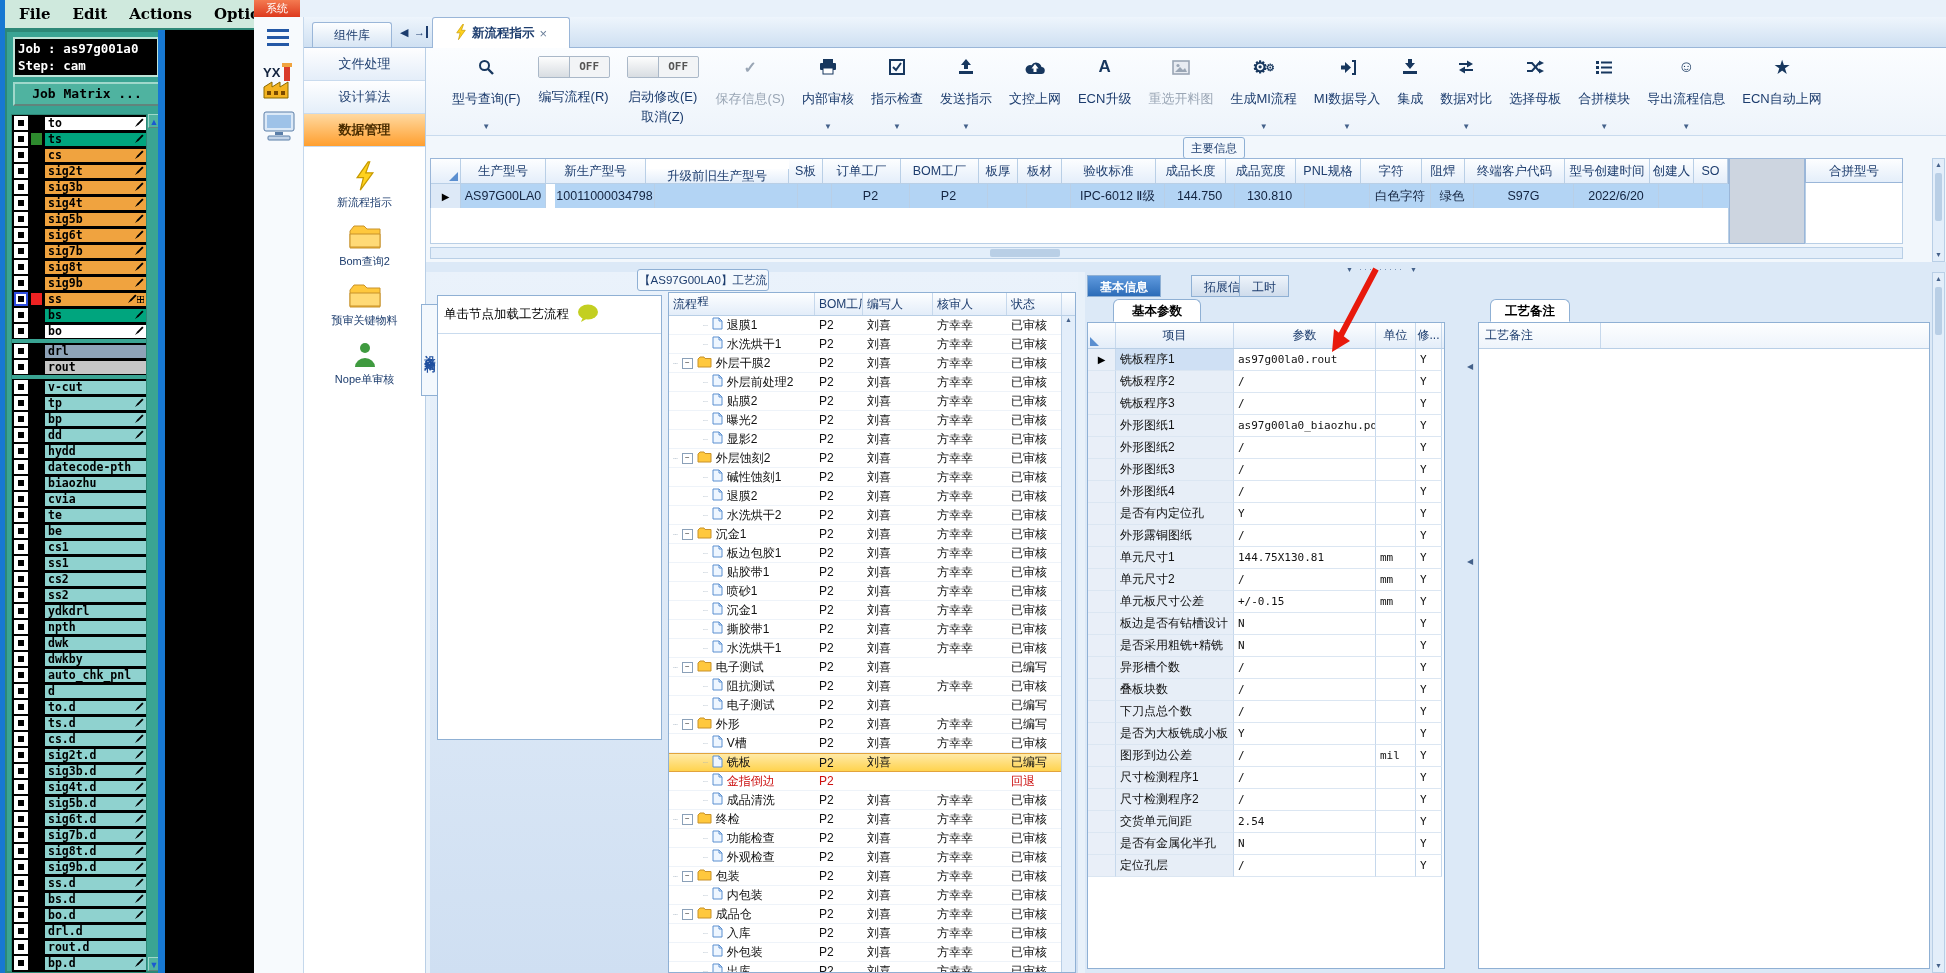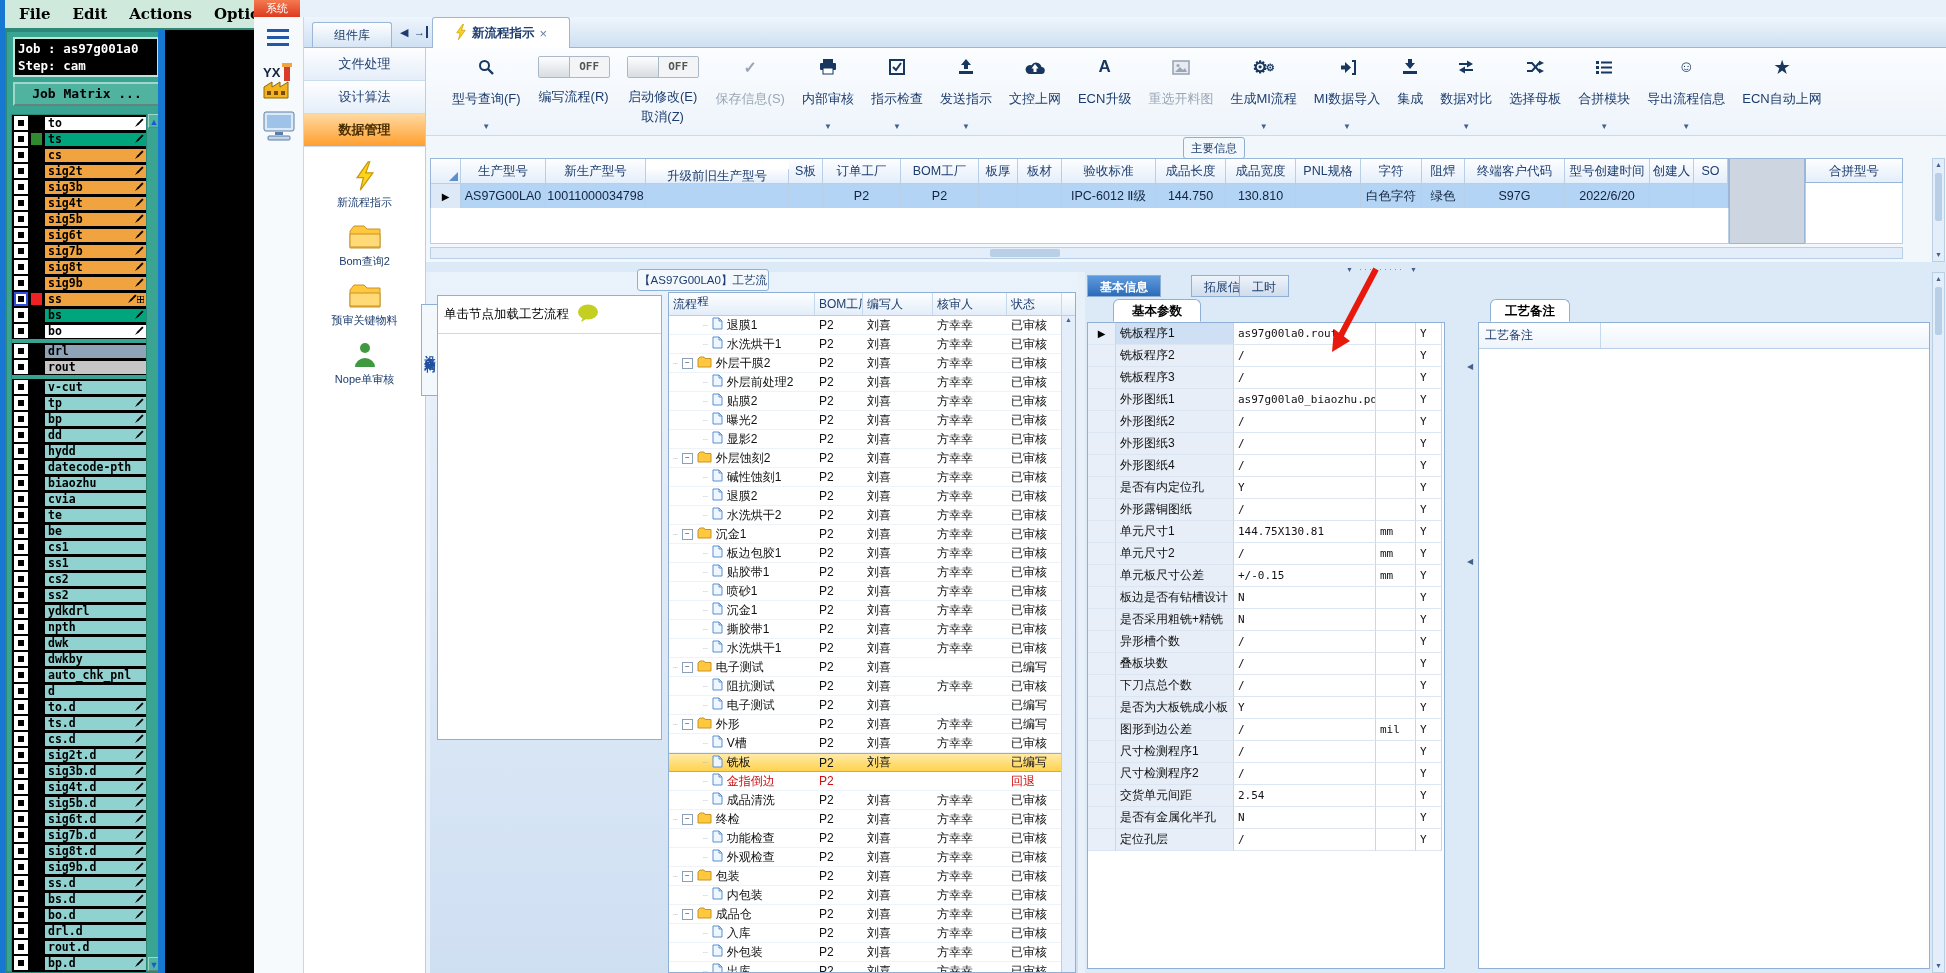--- a/index.html
+++ b/index.html
@@ -920,21 +920,21 @@
           <div class="mt-cell" style="width: 100px;">终端客户代码</div>
           <div class="mt-cell" style="width: 85px;">型号创建时间</div>
           <div class="mt-cell" style="width: 44px;">创建人</div>
           <div class="mt-cell" style="width: 34px;">SO</div>
         </div>
       <div class="mt-row mt-data" id="mt-data">
           <div class="mt-cell rowhdr" style="width: 30px;">
             <span class="rowptr">▶</span>
           </div>
           <div class="mt-cell" style="width: 85px;">AS97G00LA0</div>
-          <div class="mt-cell" style="width: 100px;">10011000034798</div>
+          <div class="mt-cell" style="width: 100px; margin-left: 9px;">10011000034798</div>
           <div class="mt-cell" style="width: 143px;"></div>
           <div class="mt-cell" style="width: 34px;"></div>
           <div class="mt-cell" style="width: 78px;">P2</div>
           <div class="mt-cell" style="width: 78px;">P2</div>
           <div class="mt-cell" style="width: 39px;"></div>
           <div class="mt-cell" style="width: 44px;"></div>
           <div class="mt-cell" style="width: 94px;">IPC-6012 Ⅱ级</div>
           <div class="mt-cell" style="width: 70px;">144.750</div>
           <div class="mt-cell" style="width: 70px;">130.810</div>
           <div class="mt-cell" style="width: 65px;"></div>
@@ -1509,20 +1509,29 @@
   </div>
 
   <div class="abs" id="detail-panel">
     <div id="detail-tabs">
         <div class="dtab sel" style="left: 2px; width: 74px;">基本信息</div>
         <div class="dtab" style="left: 78px; width: 74px; margin-left: 28px;">拓展信息</div>
         <div class="dtab" style="left: 154px; width: 50px;">工时</div>
       </div>
     <div class="ftab" style="left:28px;top:27px;width:88px;">基本参数</div>
     <div id="param-grid">
+      <div class="pg-head" id="pg-head">
+          <div class="pg-hcell" style="width: 28px;">
+            <div class="tri-br" style="left:2px;right:auto;border-left:none;border-right:9px solid transparent;border-bottom:9px solid #5b8fd0;"></div>
+          </div>
+          <div class="pg-hcell" style="width: 118px;">项目</div>
+          <div class="pg-hcell" style="width: 142px;">参数</div>
+          <div class="pg-hcell" style="width: 40px;">单位</div>
+          <div class="pg-hcell" style="width: 26px;">修...</div>
+        </div>
       <div id="pg-body">
           <div class="pg-row cur">
             <div class="pg-cell sel" style="width: 28px;">
               <span class="rowptr">▶</span>
             </div>
             <div class="pg-cell item" style="width: 118px;">铣板程序1</div>
             <div class="pg-cell latin" style="width: 142px;">as97g00la0.rout</div>
             <div class="pg-cell latin" style="width: 40px;"></div>
             <div class="pg-cell latin" style="width: 26px;">Y</div>
           </div>

